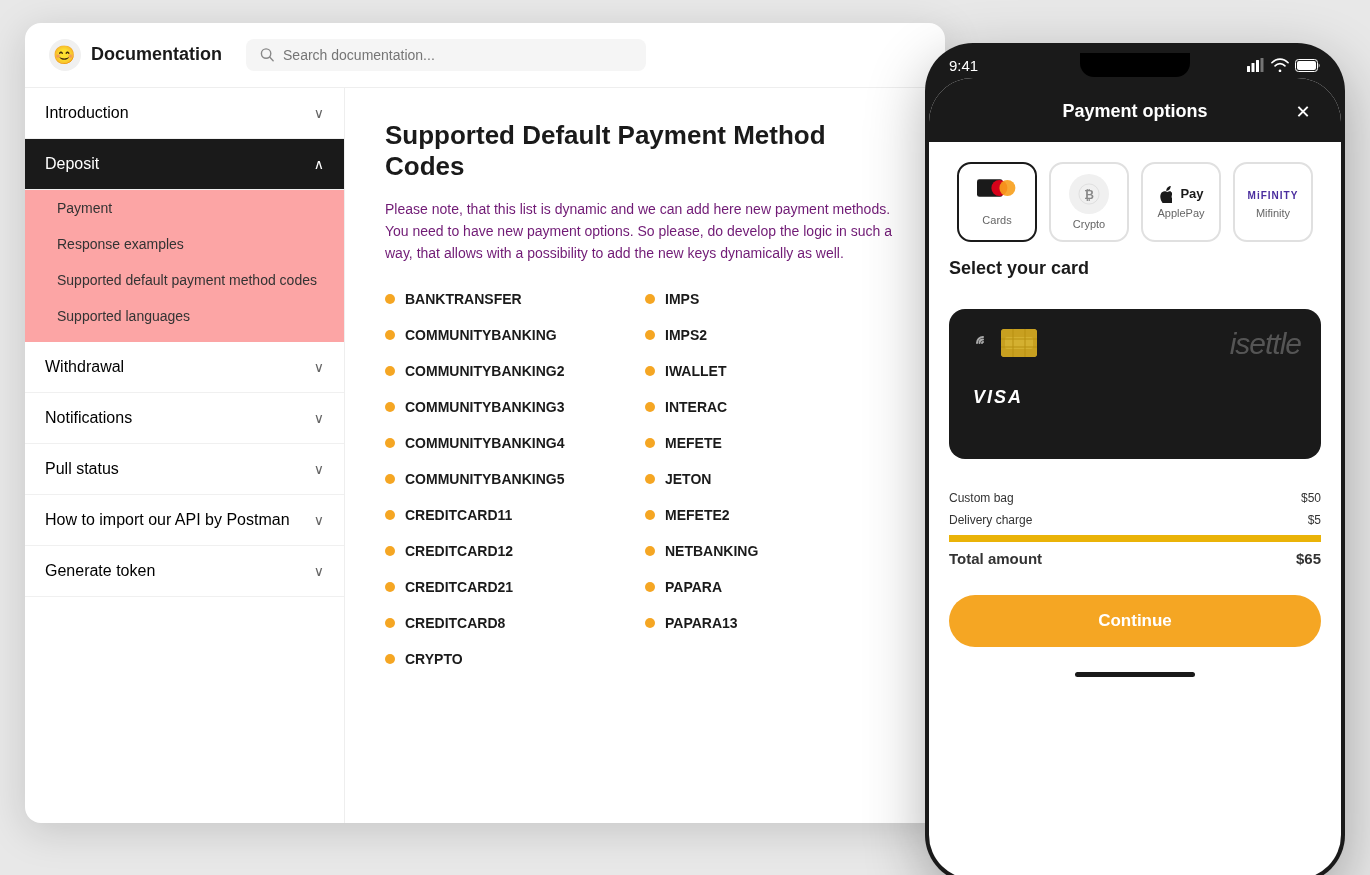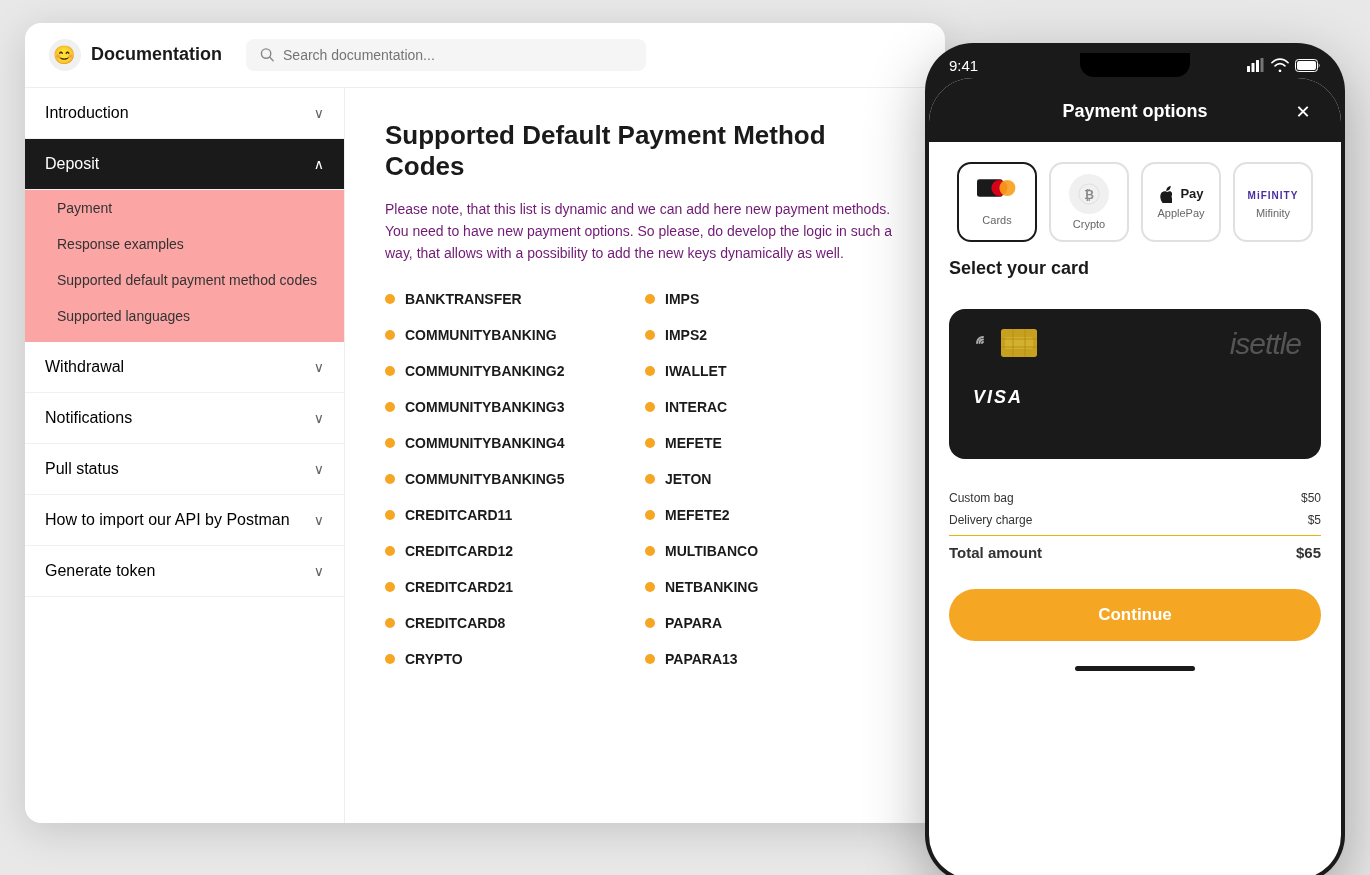--- a/index.html
+++ b/index.html
@@ -315,21 +315,21 @@
       justify-content: space-between;
       font-size: 12px;
       color: #333;
       margin-bottom: 8px;
     }
 
     .order-row.total {
       font-weight: 700;
       font-size: 15px;
       padding-top: 8px;
-      border-top: 1px solid #eab308;
+      border-top: 7px solid #eab308;
       margin-top: 4px;
     }
 
     .continue-btn {
       margin: 4px 20px 16px;
       background: #f5a623;
       border: none;
       border-radius: 32px;
       padding: 16px;
       font-size: 17px;
@@ -515,24 +515,20 @@
                 <span class="code-dot"></span>
                 <span>MEFETE</span>
               </div>
             <div class="code-item">
                 <span class="code-dot"></span>
                 <span>JETON</span>
               </div>
             <div class="code-item">
                 <span class="code-dot"></span>
                 <span>MEFETE2</span>
-              </div>
-            <div class="code-item">
-                <span class="code-dot"></span>
-                <span>MULTIBANCO</span>
               </div>
             <div class="code-item">
                 <span class="code-dot"></span>
                 <span>NETBANKING</span>
               </div>
             <div class="code-item">
                 <span class="code-dot"></span>
                 <span>PAPARA</span>
               </div>
             <div class="code-item">

